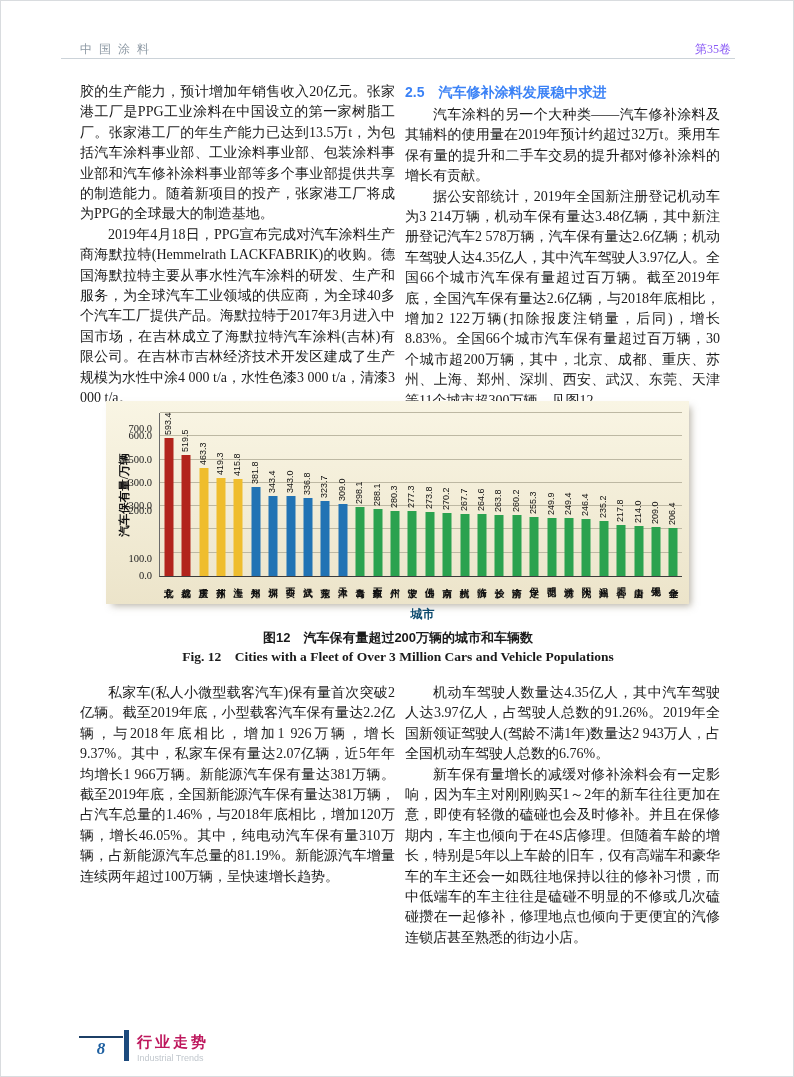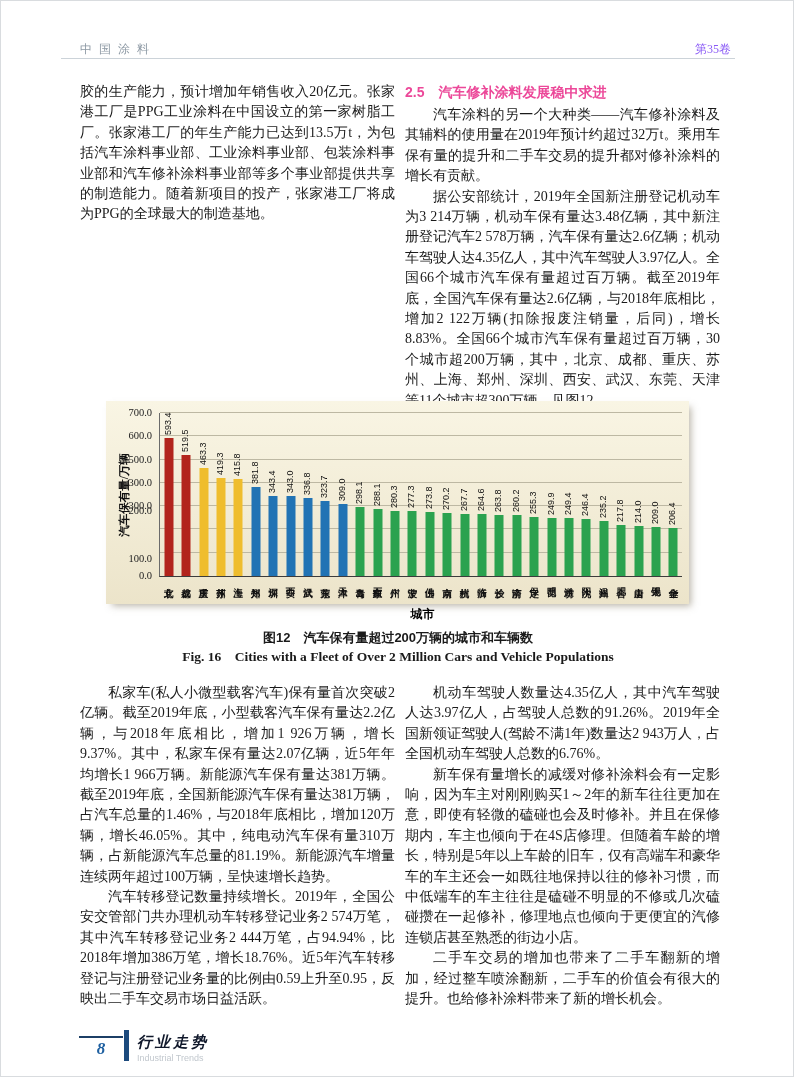--- a/index.html
+++ b/index.html
@@ -55,21 +55,21 @@
     font:9px "Liberation Sans",sans-serif; color:#111;
   }
   .city {
     position:absolute; top:calc(100% + 4px); left:50%; transform:translateX(-50%);
     writing-mode:vertical-rl; text-orientation:upright;
     font:bold 9.5px "Liberation Sans",sans-serif; line-height:1.05; color:#111;
   }
   .xtitle {
     position:absolute; left:105px; top:605px; width:583px; padding-left:50px;
     box-sizing:border-box; text-align:center;
-    font:bold 12px "Liberation Sans",sans-serif; color:#000000;
+    font:bold 12px "Liberation Sans",sans-serif; color:#0c4a6e;
   }
   .cap-zh { position:absolute; left:0; top:628px; width:794px; text-align:center;
             font:bold 13px "Liberation Sans",sans-serif; }
   .cap-en { position:absolute; left:0; top:647px; width:794px; text-align:center;
             font:bold 13.5px "Liberation Serif",serif; }
 
   
   .footer { position:absolute; left:78px; top:1029px; display:flex; align-items:flex-start; }
   .pagenum-box {
     width:44px; text-align:center; border-top:2px solid #1c3f66; margin-top:6px;
@@ -84,39 +84,40 @@
 <body>
 
 <div class="page">
 
   <div class="hdr-left" style="color: rgb(141, 153, 164);">中国涂料</div>
   <div class="hdr-right" style="color: #8b5cf6;">第35卷</div>
   <div class="hdr-rule" style="background: rgb(204, 211, 217);"></div>
 
   <div class="col col-lt">
     <p class="no-indent">胶的生产能力，预计增加年销售收入20亿元。张家港工厂是PPG工业涂料在中国设立的第一家树脂工厂。张家港工厂的年生产能力已达到13.5万t，为包括汽车涂料事业部、工业涂料事业部、包装涂料事业部和汽车修补涂料事业部等多个事业部提供共享的制造能力。随着新项目的投产，张家港工厂将成为PPG的全球最大的制造基地。</p>
+    <p>2019年4月18日，PPG宣布完成对汽车涂料生产商海默拉特(Hemmelrath LACKFABRIK)的收购。德国海默拉特主要从事水性汽车涂料的研发、生产和服务，为全球汽车工业领域的供应商，为全球40多个汽车工厂提供产品。海默拉特于2017年3月进入中国市场，在吉林成立了海默拉特汽车涂料(吉林)有限公司。在吉林市吉林经济技术开发区建成了生产规模为水性中涂4 000 t/a，水性色漆3 000 t/a，清漆3 000 t/a。</p>
   </div>
 
   <div class="col col-rt">
-    <h3 class="sec" style="color: #ec4899;">2.5　汽车修补涂料发展稳中求进</h3>
+    <h3 class="sec" style="color: #3b82f6;">2.5　汽车修补涂料发展稳中求进</h3>
     <p>汽车涂料的另一个大种类——汽车修补涂料及其辅料的使用量在2019年预计约超过32万t。乘用车保有量的提升和二手车交易的提升都对修补涂料的增长有贡献。</p>
     <p>据公安部统计，2019年全国新注册登记机动车为3 214万辆，机动车保有量达3.48亿辆，其中新注册登记汽车2 578万辆，汽车保有量达2.6亿辆；机动车驾驶人达4.35亿人，其中汽车驾驶人3.97亿人。全国66个城市汽车保有量超过百万辆。截至2019年底，全国汽车保有量达2.6亿辆，与2018年底相比，增加2 122万辆(扣除报废注销量，后同)，增长8.83%。全国66个城市汽车保有量超过百万辆，30个城市超200万辆，其中，北京、成都、重庆、苏州、上海、郑州、深圳、西安、武汉、东莞、天津等11个城市超300万辆，见图12。</p>
   </div>
 
   <div class="figure-box">
     <div class="ytitle">汽车保有量/万辆</div>
     <div class="yticks" id="yticks">
         <div class="ytick" style="bottom: -5px;">0.0</div>
         <div class="ytick" style="bottom: 12px;">100.0</div>
         <div class="ytick" style="bottom: 60px;">200.0</div>
         <div class="ytick" style="bottom: 64.8571px;">300.0</div>
         <div class="ytick" style="bottom: 88.1429px;">300.0</div>
         <div class="ytick" style="bottom: 111.429px; text-align: center;">500.0</div>
         <div class="ytick" style="bottom: 134.714px;">600.0</div>
-        <div class="ytick" style="bottom: 158px;">700.0</div>
+        <div class="ytick" style="bottom: 142px;">700.0</div>
       </div>
     <div class="plot" id="plot">
         <div class="gridline" style="bottom: 23.2857px;"></div>
         <div class="gridline" style="bottom: 46.5714px;"></div>
         <div class="gridline" style="bottom: 69.8571px;"></div>
         <div class="gridline" style="bottom: 93.1429px;"></div>
         <div class="gridline" style="bottom: 116.429px;"></div>
         <div class="gridline" style="bottom: 139.714px;"></div>
         <div class="gridline" style="bottom: 163px;"></div>
         <div class="slot">
@@ -267,35 +268,33 @@
         <div class="slot">
           <div class="bar" style="height: 48.0617px; background: rgb(43, 162, 79);"></div>
           <span class="val" style="bottom: 51.0617px;">206.4</span>
           <span class="city">金华</span>
         </div>
       </div>
   </div>
   <div class="xtitle">城市</div>
 
   <div class="cap-zh">图12　汽车保有量超过200万辆的城市和车辆数</div>
-  <div class="cap-en">Fig. 16　Cities with a Fleet of Over 2 Million Cars and Vehicle Populations</div>
+  <div class="cap-en">Fig. 12　Cities with a Fleet of Over 3 Million Cars and Vehicle Populations</div>
 
   <div class="col col-lb">
     <p>私家车(私人小微型载客汽车)保有量首次突破2亿辆。截至2019年底，小型载客汽车保有量达2.2亿辆，与2018年底相比，增加1 926万辆，增长9.37%。其中，私家车保有量达2.07亿辆，近5年年均增长1 966万辆。新能源汽车保有量达381万辆。截至2019年底，全国新能源汽车保有量达381万辆，占汽车总量的1.46%，与2018年底相比，增加120万辆，增长46.05%。其中，纯电动汽车保有量310万辆，占新能源汽车总量的81.19%。新能源汽车增量连续两年超过100万辆，呈快速增长趋势。</p>
-    <p>汽车转移登记数量持续增长。2019年，全国公安交管部门共办理机动车转移登记业务2 574万笔，其中汽车转移登记业务2 444万笔，占94.94%，比2018年增加386万笔，增长18.76%。近5年汽车转移登记与注册登记业务量的比例由0.59上升至0.95，反映出二手车交易市场日益活跃。</p>
   </div>
 
   <div class="col col-rb">
     <p>机动车驾驶人数量达4.35亿人，其中汽车驾驶人达3.97亿人，占驾驶人总数的91.26%。2019年全国新领证驾驶人(驾龄不满1年)数量达2 943万人，占全国机动车驾驶人总数的6.76%。</p>
     <p>新车保有量增长的减缓对修补涂料会有一定影响，因为车主对刚刚购买1～2年的新车往往更加在意，即使有轻微的磕碰也会及时修补。并且在保修期内，车主也倾向于在4S店修理。但随着车龄的增长，特别是5年以上车龄的旧车，仅有高端车和豪华车的车主还会一如既往地保持以往的修补习惯，而中低端车的车主往往是磕碰不明显的不修或几次磕碰攒在一起修补，修理地点也倾向于更便宜的汽修连锁店甚至熟悉的街边小店。</p>
-    <p>二手车交易的增加也带来了二手车翻新的增加，经过整车喷涂翻新，二手车的价值会有很大的提升。也给修补涂料带来了新的增长机会。</p>
   </div>
 
   <div class="footer">
     <div class="pagenum-box" style="color: rgb(29, 95, 160);">8</div>
     <div class="footer-bar" style="background: rgb(28, 74, 125);"></div>
     <div class="footer-text">
-      <div class="footer-zh" style="color: #0f172a; font-style: italic;">行业走势</div>
+      <div class="footer-zh" style="color: #be185d;">行业走势</div>
       <div class="footer-en" style="color: rgb(194, 200, 206);">Industrial Trends</div>
     </div>
   </div>
 
 </div>
 
 </body></html>

